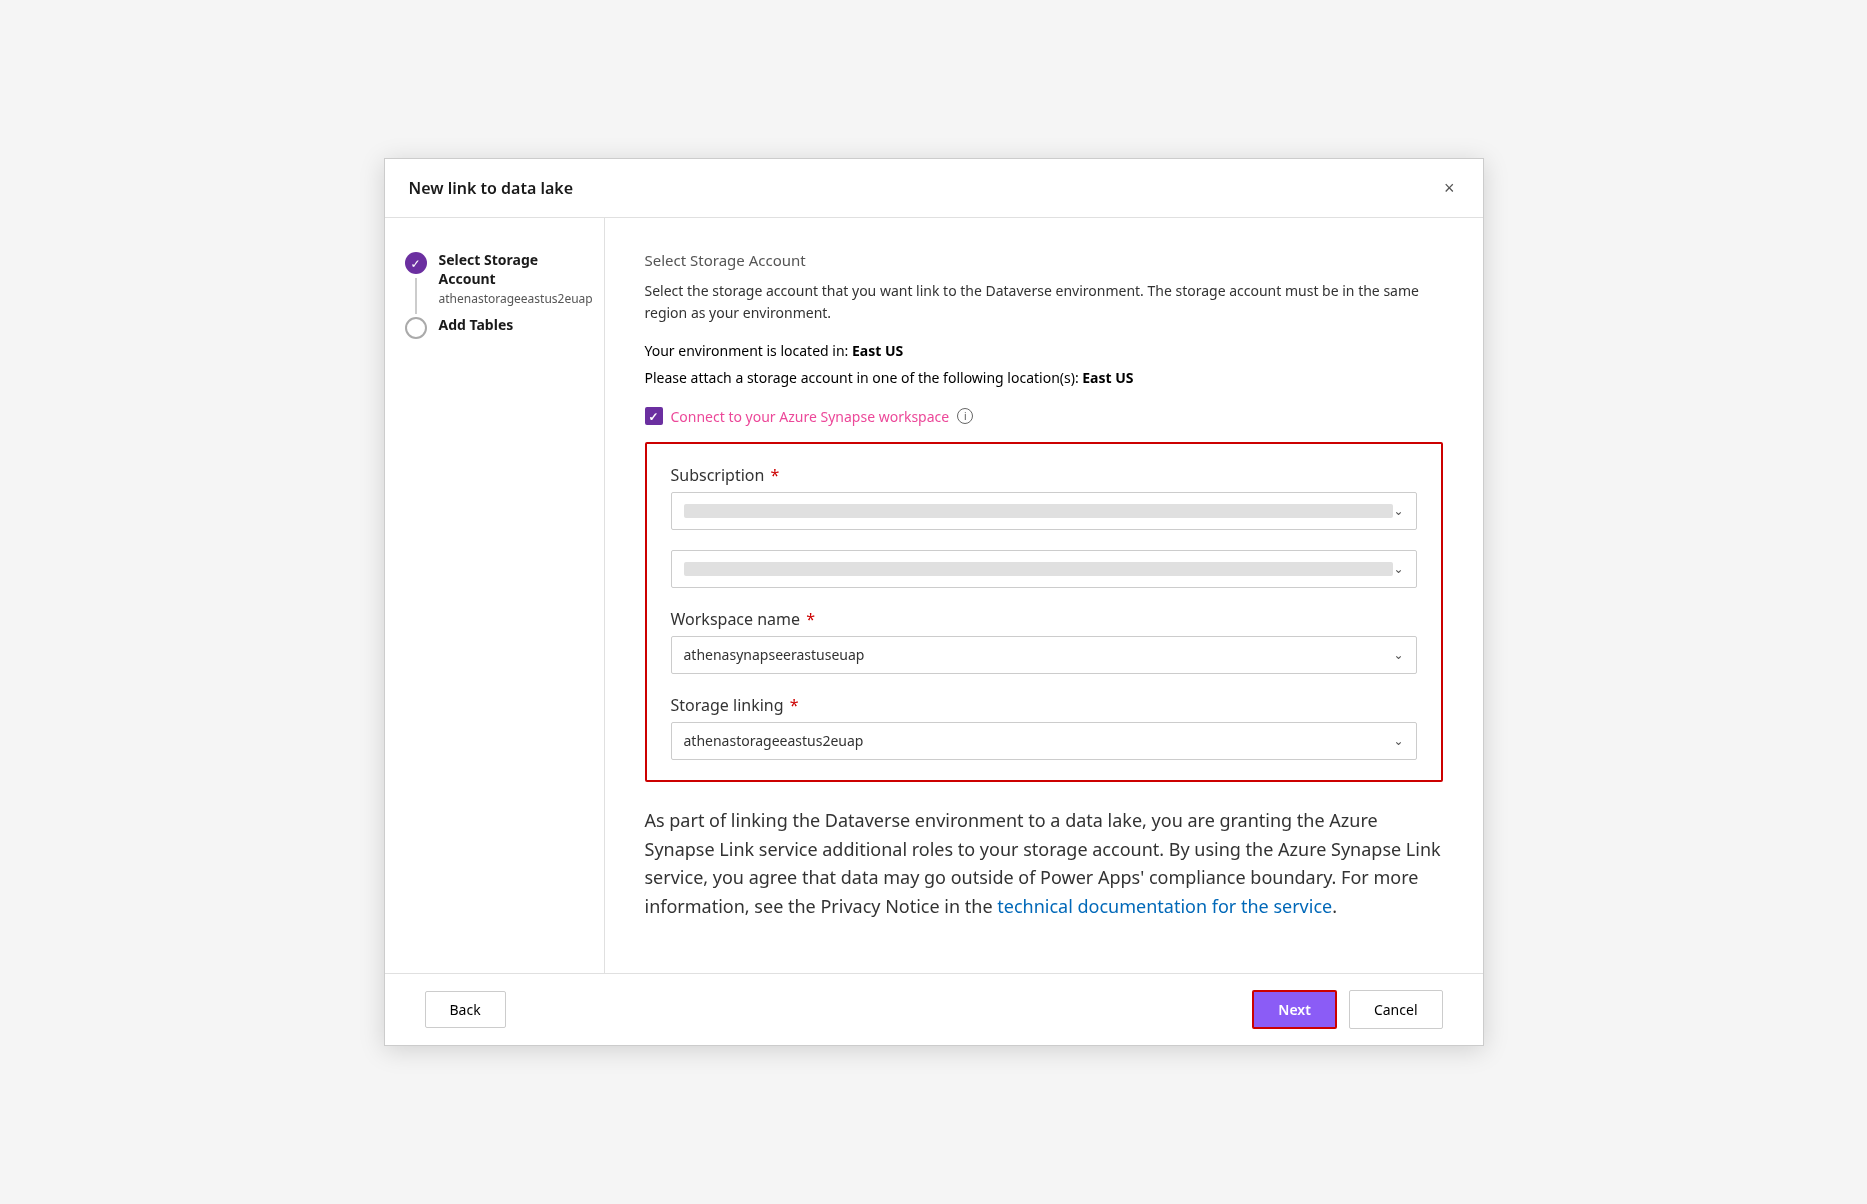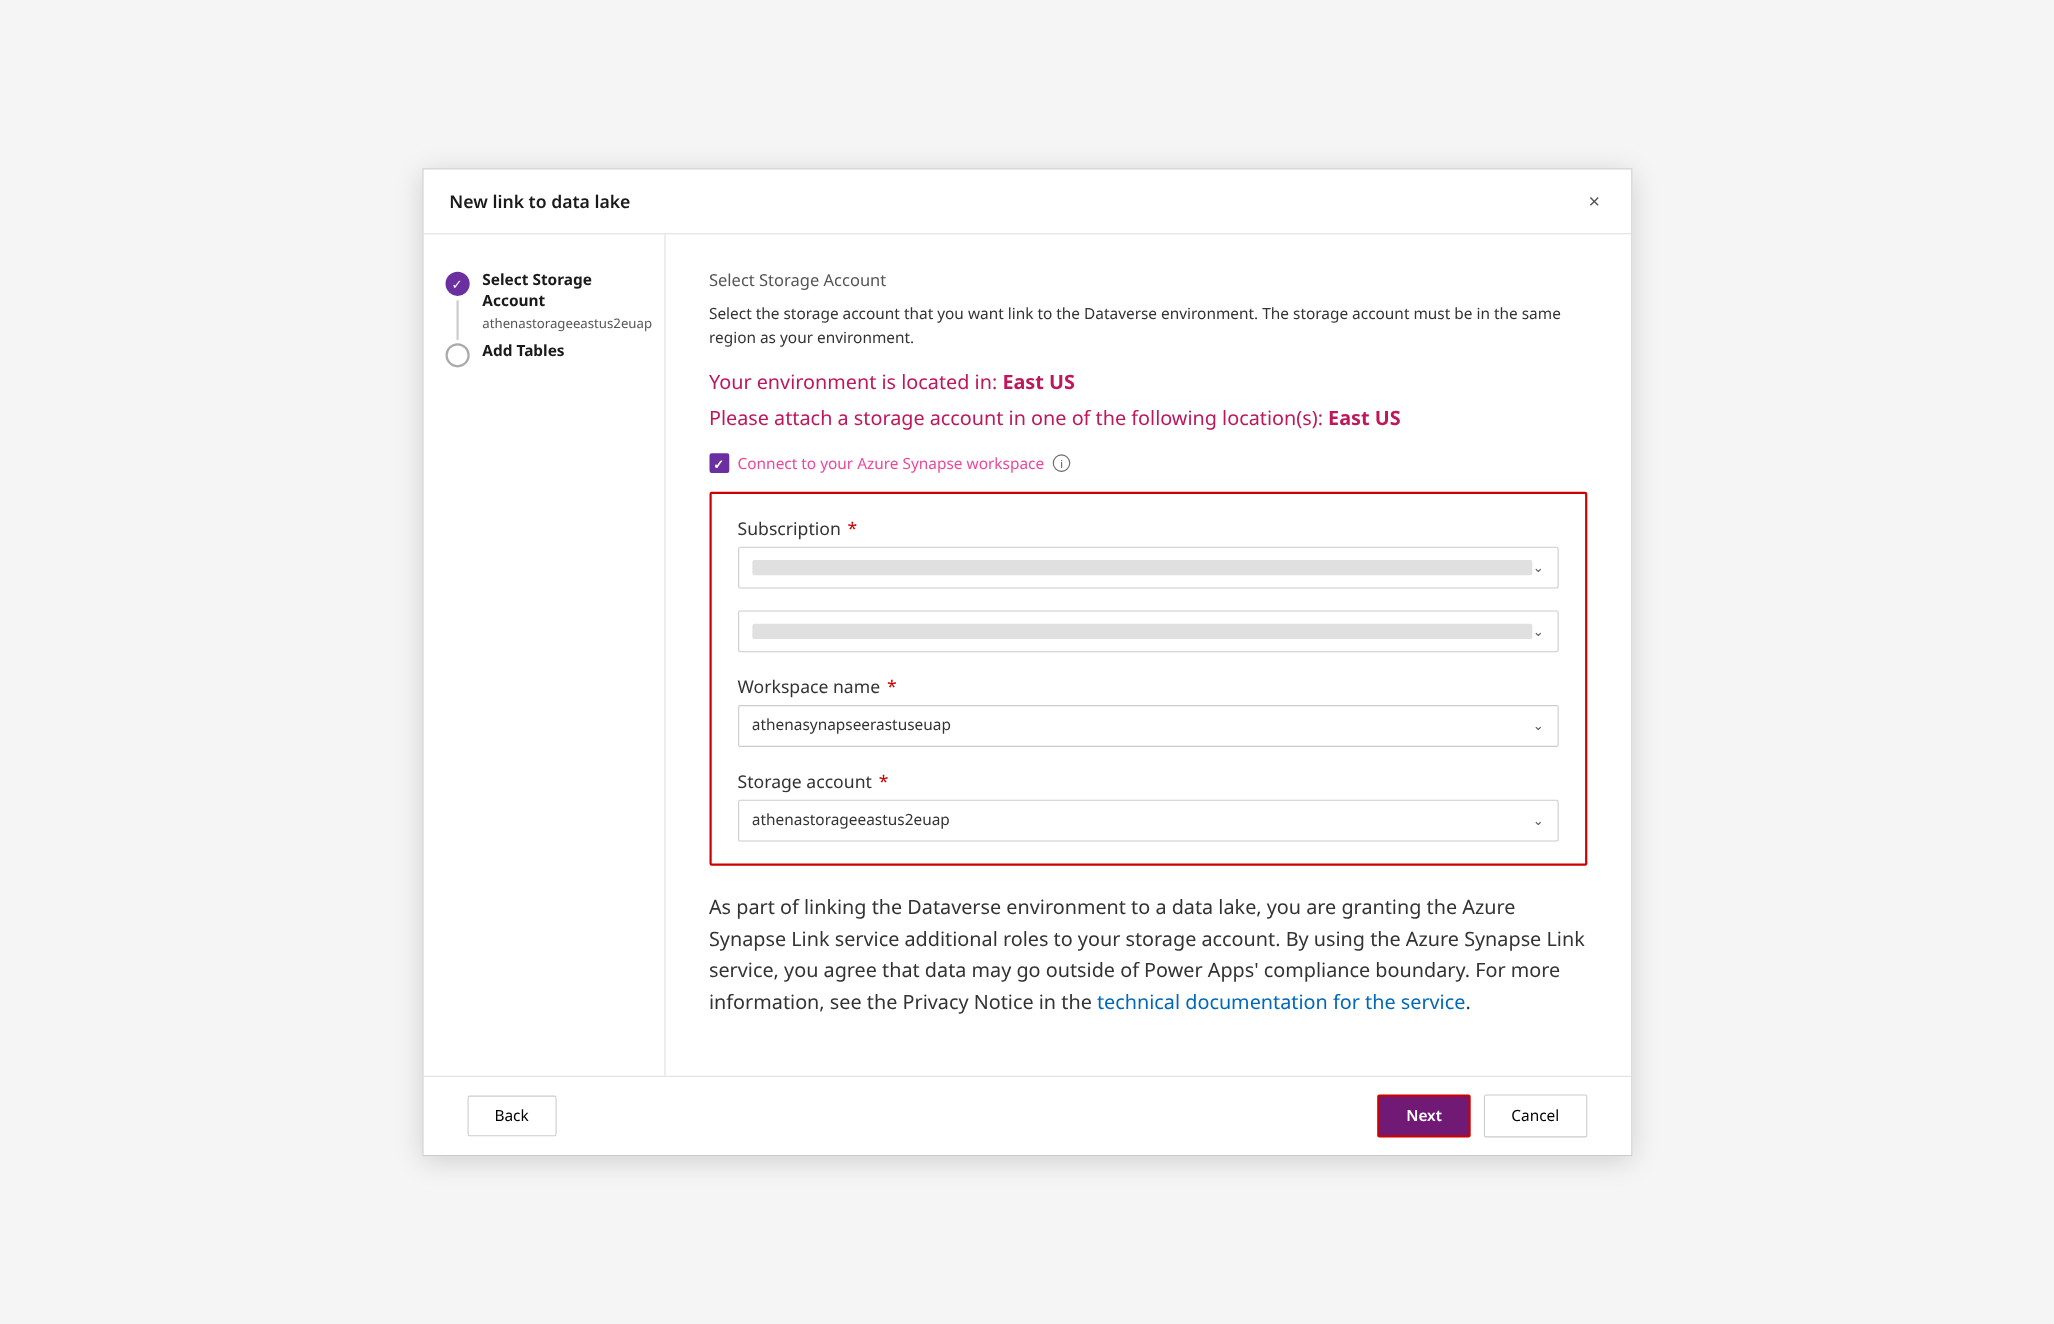--- a/index.html
+++ b/index.html
@@ -111,23 +111,23 @@
       color: #555;
       margin-bottom: 10px;
     }
     .section-desc {
       font-size: 14px;
       color: #333;
       line-height: 1.6;
       margin-bottom: 16px;
     }
     .environment-info {
-      font-size: 18px;
+      font-size: 14px;
       margin-bottom: 8px;
-      color: #be185d;
+      color: #000000;
     }
     .environment-info strong {
       font-weight: 700;
     }
     .checkbox-row {
       display: flex;
       align-items: center;
       gap: 8px;
       margin: 20px 0 16px 0;
     }
@@ -244,21 +244,21 @@
       padding: 8px 24px;
       font-size: 14px;
       border-radius: 2px;
       cursor: pointer;
       border: 1px solid #ccc;
       background: #fff;
       color: #000000;
       font-family: inherit;
     }
     .btn-primary {
-      background: #701a75;
+      background: #8b5cf6;
       color: #fff;
       border: 2px solid #c00;
       font-weight: 600;
     }
     .disclaimer {
       font-size: 18px;
       color: #333;
       line-height: 1.6;
       margin-bottom: 20px;
     }
@@ -341,21 +341,21 @@
             <span>Workspace name</span><span class="required"> *</span>
           </label>
           <div class="form-select">
             <div class="select-value">athenasynapseerastuseuap</div>
             <span class="chevron-icon">⌄</span>
           </div>
         </div>
 
         <div class="form-group">
           <label class="form-label">
-            <span>Storage account</span><span class="required"> *</span>
+            <span>Storage linking</span><span class="required"> *</span>
           </label>
           <div class="form-select">
             <div class="select-value">athenastorageeastus2euap</div>
             <span class="chevron-icon">⌄</span>
           </div>
         </div>
 
       </div>
 
       <div class="disclaimer">

